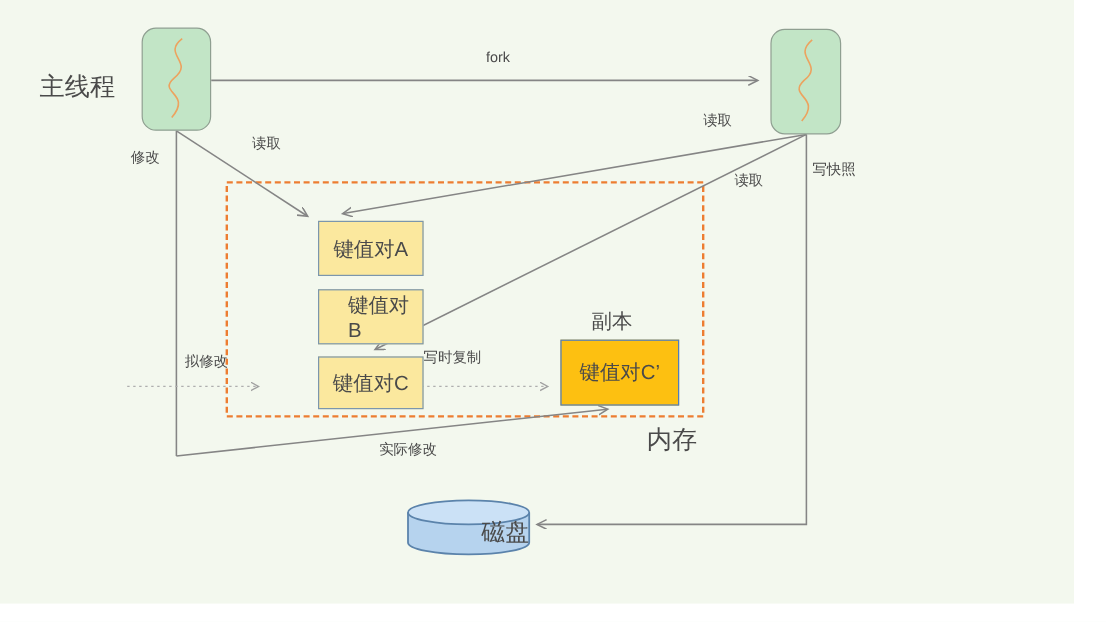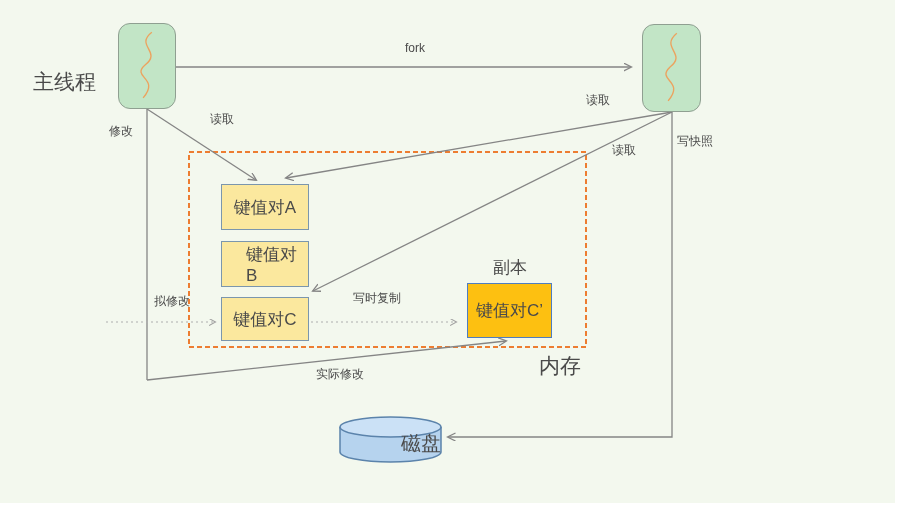--- a/index.html
+++ b/index.html
@@ -11,21 +11,21 @@
   html,body{margin:0;padding:0;background:#ffffff;}
   .viewport{position:relative;width:922px;height:518px;background:#ffffff;overflow:hidden;
             font-family:"Liberation Sans","DejaVu Sans",sans-serif;color:var(--text);}
   .stage{position:absolute;left:0;top:0;width:895px;height:503px;background:var(--background);}
   .layer{position:absolute;left:0;top:0;width:922px;height:518px;pointer-events:none;}
   .abs{position:absolute;white-space:nowrap;}
   .lbl{font-size:12px;color:var(--text);}
   .big{font-size:21px;color:var(--text);}
   .node{position:absolute;box-sizing:border-box;display:flex;align-items:center;justify-content:center;}
   .process{background:var(--process-fill);border:1.5px solid var(--process-border);border-radius:12px;}
-  .kv{background:var(--kv-fill);border:1.5px solid var(--kv-border);font-size:17px;}
+  .kv{background:var(--kv-fill);border:1.5px solid var(--kv-border);font-size:17px;margin-left:44px;}
   .copy{background:var(--copy-fill);border:1.5px solid var(--copy-border);font-size:17px;}
   .disk-label{font-size:20px;text-align:right;}
   .edge{stroke:var(--line);stroke-width:1.3;fill:none;}
   .edge-dotted{stroke:var(--line-dotted);stroke-width:1.2;fill:none;stroke-dasharray:2 3;}
   .memory-rect{fill:none;stroke:var(--memory-dash);stroke-width:2;stroke-dasharray:5 3;}
   .cyl-body{fill:var(--disk-fill);stroke:var(--disk-border);stroke-width:1.5;}
   .cyl-top{fill:var(--disk-top);stroke:var(--disk-border);stroke-width:1.5;}
   .squiggle{stroke:var(--thread-squiggle);stroke-width:1.4;fill:none;}
 </style>
 </head>
@@ -75,25 +75,25 @@
 
   <div class="node kv" style="left:221px;top:184px;width:88px;height:46px;">
     <span>键值对A</span>
   </div>
   <div class="node kv" style="left:221px;top:241px;width:88px;height:46px;padding-left:24px;">
     <span>键值对B</span>
   </div>
   <div class="node kv" style="left:221px;top:297px;width:88px;height:44px;">
     <span>键值对C</span>
   </div>
-  <div class="node copy" style="left:467px;top:283px;width:85px;height:55px;">
+  <div class="node copy" style="left:467px;top:283px;width:99px;height:55px;">
     <span>键值对C’</span>
   </div>
 
-  <div class="abs big" style="left:33px;top:68px;">主线程</div>
+  <div class="abs big" style="left:33px;top:58px;">主线程</div>
   <div class="abs lbl" style="left:493px;top:256px;font-size:17px;">副本</div>
   <div class="abs big" style="left:539px;top:352px;">内存</div>
   <div class="abs disk-label" style="left:340px;top:430px;width:101px;">磁盘</div>
 
   <div class="abs lbl" style="left:405px;top:41px;">fork</div>
   <div class="abs lbl" style="left:109px;top:123px;">修改</div>
   <div class="abs lbl" style="left:210px;top:111px;">读取</div>
   <div class="abs lbl" style="left:586px;top:92px;">读取</div>
   <div class="abs lbl" style="left:612px;top:142px;">读取</div>
   <div class="abs lbl" style="left:677px;top:133px;">写快照</div>

